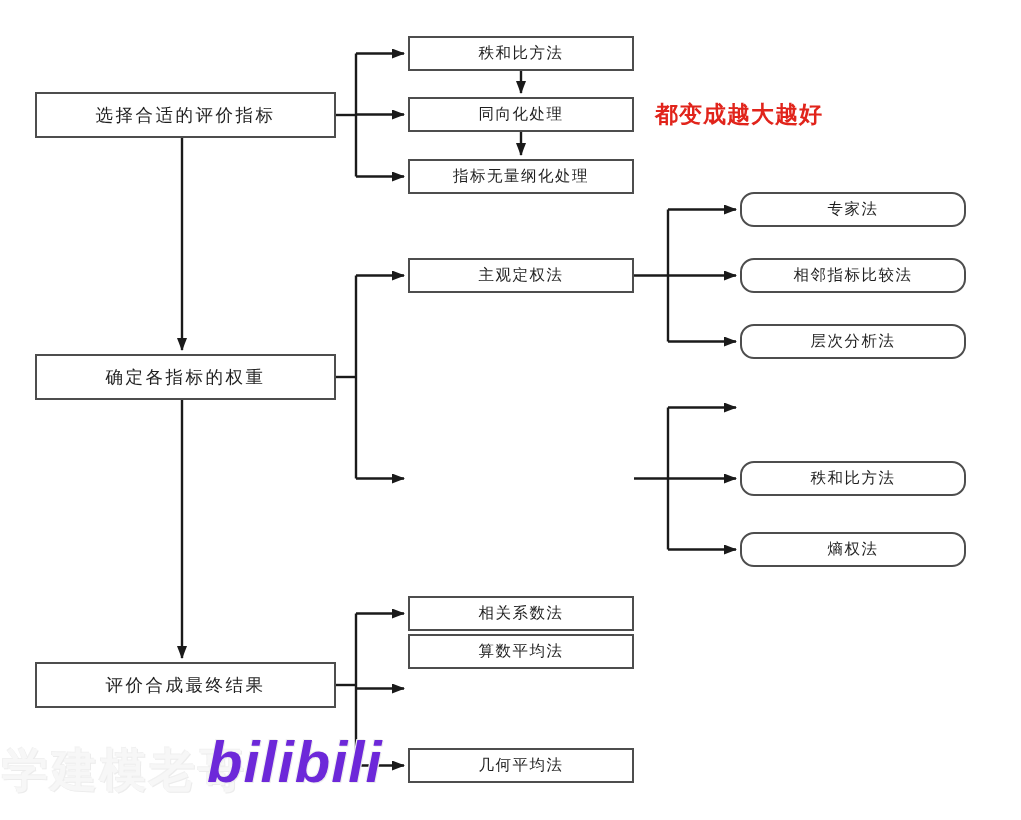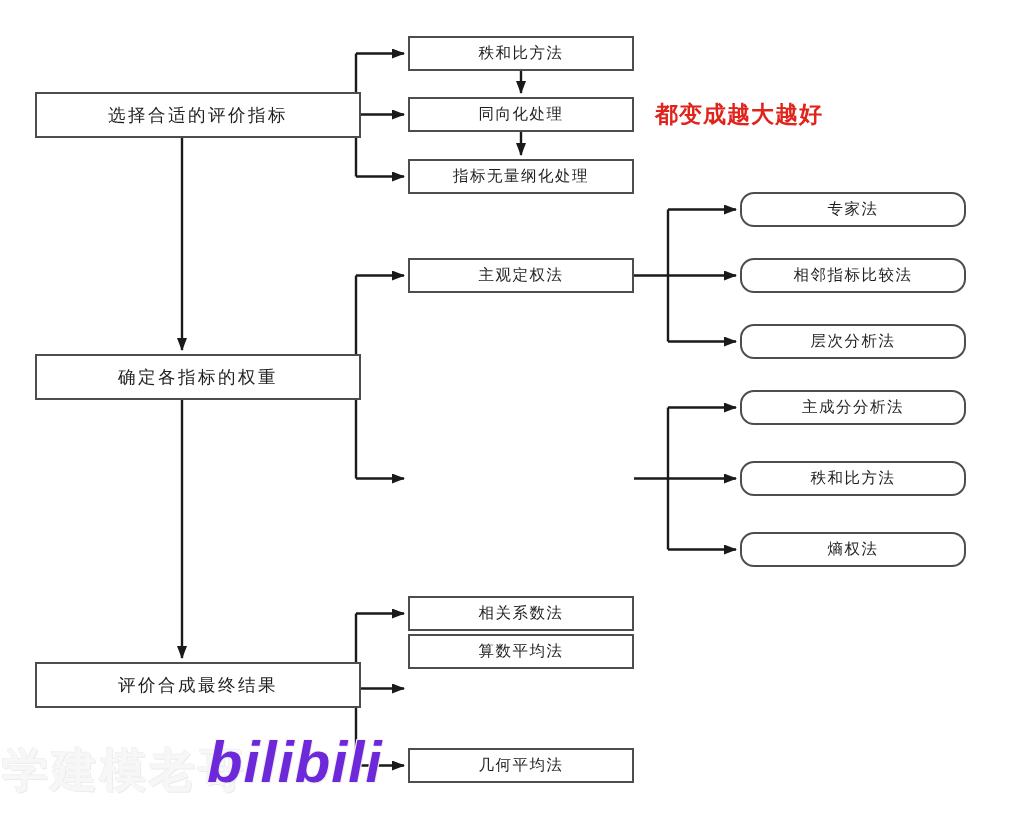--- a/index.html
+++ b/index.html
@@ -21,21 +21,21 @@
     border: 2px solid #4d4d4d;
     display: flex;
     align-items: center;
     justify-content: center;
     color: #1f1f1f;
     box-sizing: border-box;
     text-align: center;
     white-space: nowrap;
   }
   .main-box {
-    width: 326px;
+    width: 301px;
     height: 46px;
     left: 35px;
     font-size: 17.5px;
     letter-spacing: 2.5px;
   }
   .mid-box {
     width: 226px;
     height: 35px;
     left: 408px;
     font-size: 15.5px;
@@ -151,21 +151,20 @@
   <div class="box mid-box" style="top:159px">指标无量纲化处理</div>
 
   <div class="annotation-red">都变成越大越好</div>
 
   <div class="box mid-box" style="top:258px">主观定权法</div>
 
   <div class="box right-box" style="top:192px">专家法</div>
   <div class="box right-box" style="top:258px">相邻指标比较法</div>
   <div class="box right-box" style="top:324px">层次分析法</div>
 
-  <div class="box right-box" style="top:390px">主成分分析法</div>
   <div class="box right-box" style="top:461px">秩和比方法</div>
   <div class="box right-box" style="top:532px">熵权法</div>
 
   <div class="box mid-box" style="top:596px">相关系数法</div>
   <div class="box mid-box" style="top:634px">算数平均法</div>
   <div class="box mid-box" style="top:748px">几何平均法</div>
 
 </div>
 
 </body></html>

